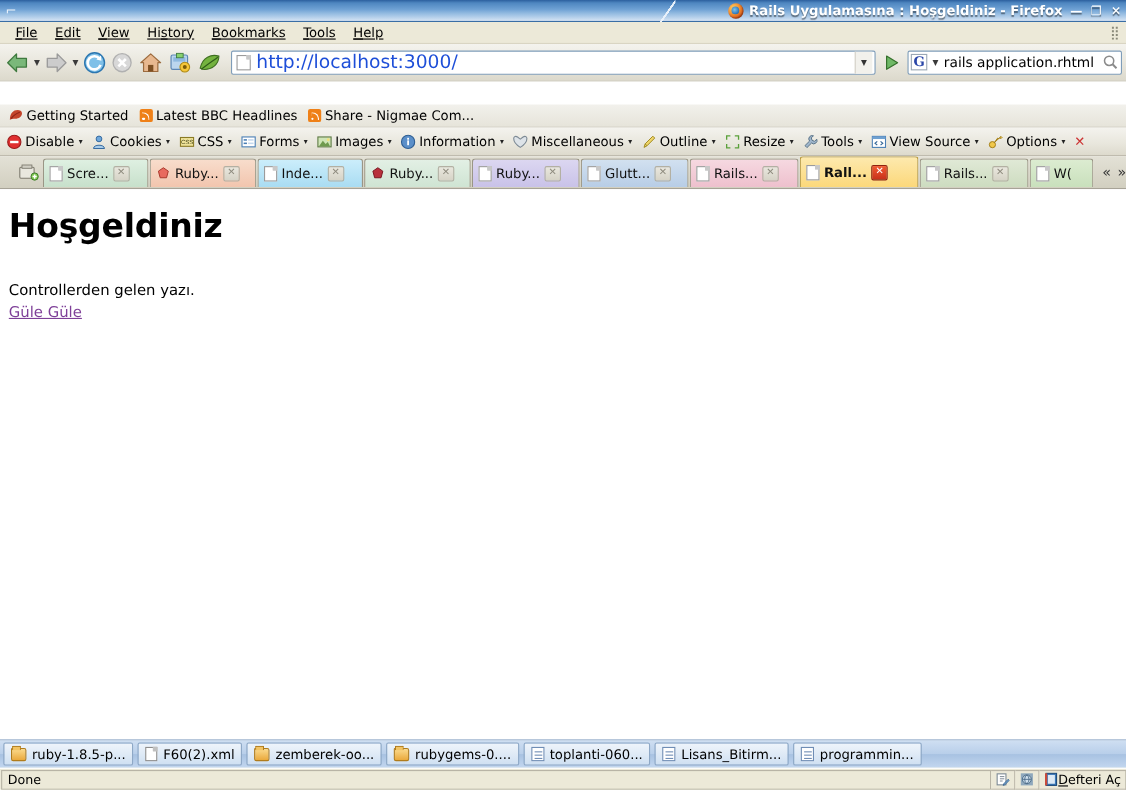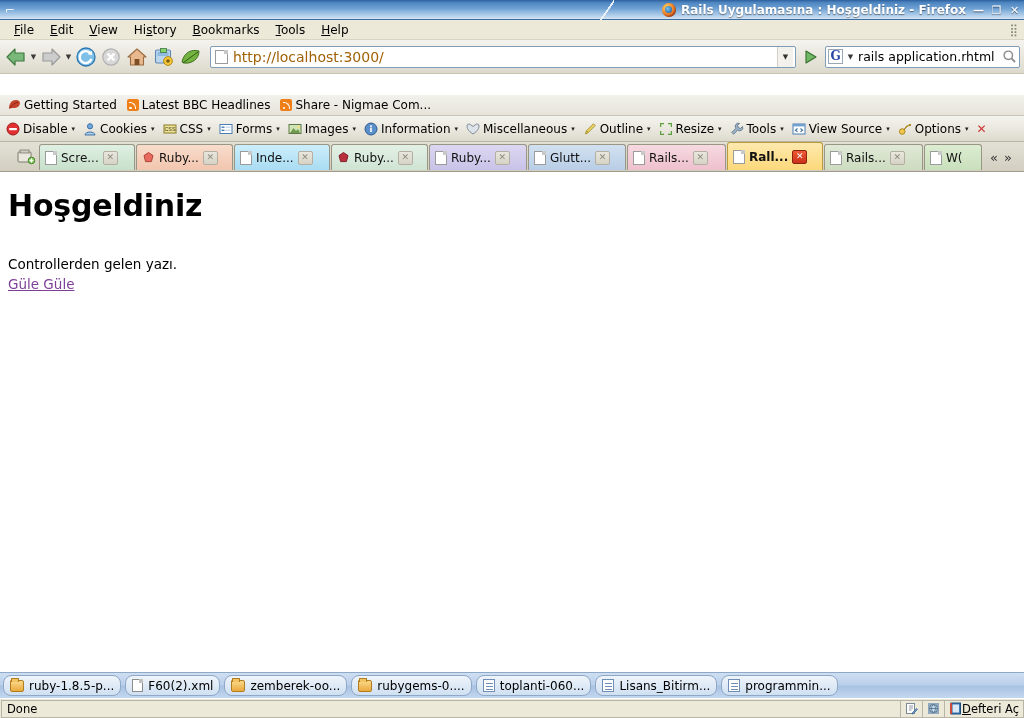--- a/index.html
+++ b/index.html
@@ -54,21 +54,21 @@
     width: 15px; height: 15px; color: #ffffff; font-size: 11px; font-weight: bold;
     display: flex; align-items: center; justify-content: center;
     text-shadow: 0 1px 1px rgba(0,0,0,.5); line-height: 1;
   }
 
   
   .menubar {
     height: 20px; flex: 0 0 20px;
     background: #ece9d8;
     display: flex; align-items: center; padding-left: 6px;
-    border-bottom: 1px solid #d9d5c3; position: relative;
+    border-bottom: 1px solid #d9d5c3; position: relative; text-decoration: underline;
   }
   .menuitem { padding: 1px 8px; color: #000; font-size: 12px; white-space: nowrap; cursor: default; }
   .menuitem u { text-decoration: underline; }
   .menu-right { position: absolute; right: 6px; top: 3px; color: #8a8a7a; font-size: 12px; }
 
   
   .navbar {
     height: 34px; flex: 0 0 34px;
     background: linear-gradient(to bottom, #f4f3ee 0%, #e8e6dc 55%, #dcd9cc 100%);
     display: flex; align-items: center; padding: 0 4px; gap: 1px;
@@ -82,21 +82,21 @@
   .tinycaret { width: 9px; color: #3a3a3a; font-size: 7px; text-align: center; line-height: 22px; }
   .circ-btn { width: 24px; height: 24px; display:flex; align-items:center; justify-content:center;}
   .home-btn { width: 26px; height: 24px; display:flex; align-items:center; justify-content:center;}
 
   .urlbox {
     flex: 1 1 auto; height: 22px; margin: 0 3px 0 5px;
     background: #ffffff; border: 1px solid #7f9db9; border-radius: 2px;
     display: flex; align-items: center; padding: 0 2px 0 4px; gap: 5px; min-width: 0;
   }
   .urlbox .favi { flex: 0 0 13px; }
-  .urltext { flex: 1 1 auto; color: #a16207; font-size: 14px; white-space: nowrap; overflow: hidden; }
+  .urltext { flex: 1 1 auto; color: #1d4ed8; font-size: 17px; white-space: nowrap; overflow: hidden; }
   .urldrop {
     flex: 0 0 16px; height: 20px; display: flex; align-items: center; justify-content: center;
     color: #333; font-size: 7px; border-left: 1px solid #d4d0c8; background: #f2f1ec;
   }
   .gobtn { width: 22px; height: 24px; display:flex; align-items:center; justify-content:center; }
   .searchbox {
     flex: 0 0 195px; height: 22px; margin-left: 2px;
     background: #ffffff; border: 1px solid #7f9db9; border-radius: 2px;
     display: flex; align-items: center; padding: 0 1px 0 2px; gap: 3px;
   }
@@ -205,21 +205,21 @@
   
   .taskbar {
     height: 26px; flex: 0 0 26px;
     background: linear-gradient(to bottom, #cfdff2 0%, #b9cfea 48%, #a8c2e2 52%, #c3d7ef 100%);
     display: flex; align-items: center; padding: 0 3px; gap: 4px;
     border-top: 1px solid #8fa9c8;
   }
   .taskitem {
     height: 21px; flex: 0 1 auto; max-width: 130px; min-width: 60px;
     background: linear-gradient(to bottom, #eef4fb 0%, #dfeaf6 50%, #cfe0f2 100%);
-    border: 1px solid #8ea8c6; border-radius: 8px;
+    border: 1px solid #8ea8c6; border-radius: 2px;
     display: flex; align-items: center; gap: 5px; padding: 0 6px;
     font-size: 12px; color: #000; white-space: nowrap; overflow: hidden;
   }
   .folderico {
     width: 14px; height: 12px; flex: 0 0 14px; position: relative;
     background: linear-gradient(to bottom, #fbd98b, #eaa93c);
     border: 1px solid #b07c1c; border-radius: 1px 2px 2px 2px;
   }
   .folderico::before {
     content: ""; position: absolute; left: 0; top: -3px; width: 6px; height: 3px;
@@ -567,21 +567,21 @@
       <span class="tlabel">Glutt...</span>
       <span class="tabclose">✕</span>
     </div>
 
     <div class="tab" style="background:linear-gradient(to bottom,#f6d9e1,#eec0cd);width:99px;">
       <span class="pageico"></span>
       <span class="tlabel">Rails...</span>
       <span class="tabclose">✕</span>
     </div>
 
-    <div class="tab active" style="background:linear-gradient(to bottom,#fde9ae,#fcd87a);width:96px;">
+    <div class="tab active" style="background:linear-gradient(to bottom,#fde9ae,#fcd87a);width:108px;">
       <span class="pageico"></span>
       <span class="tlabel">Rall...</span>
       <span class="tabclose">✕</span>
     </div>
 
     <div class="tab" style="background:linear-gradient(to bottom,#e0e9d6,#cddcc0);width:99px;">
       <span class="pageico"></span>
       <span class="tlabel">Rails...</span>
       <span class="tabclose">✕</span>
     </div>

